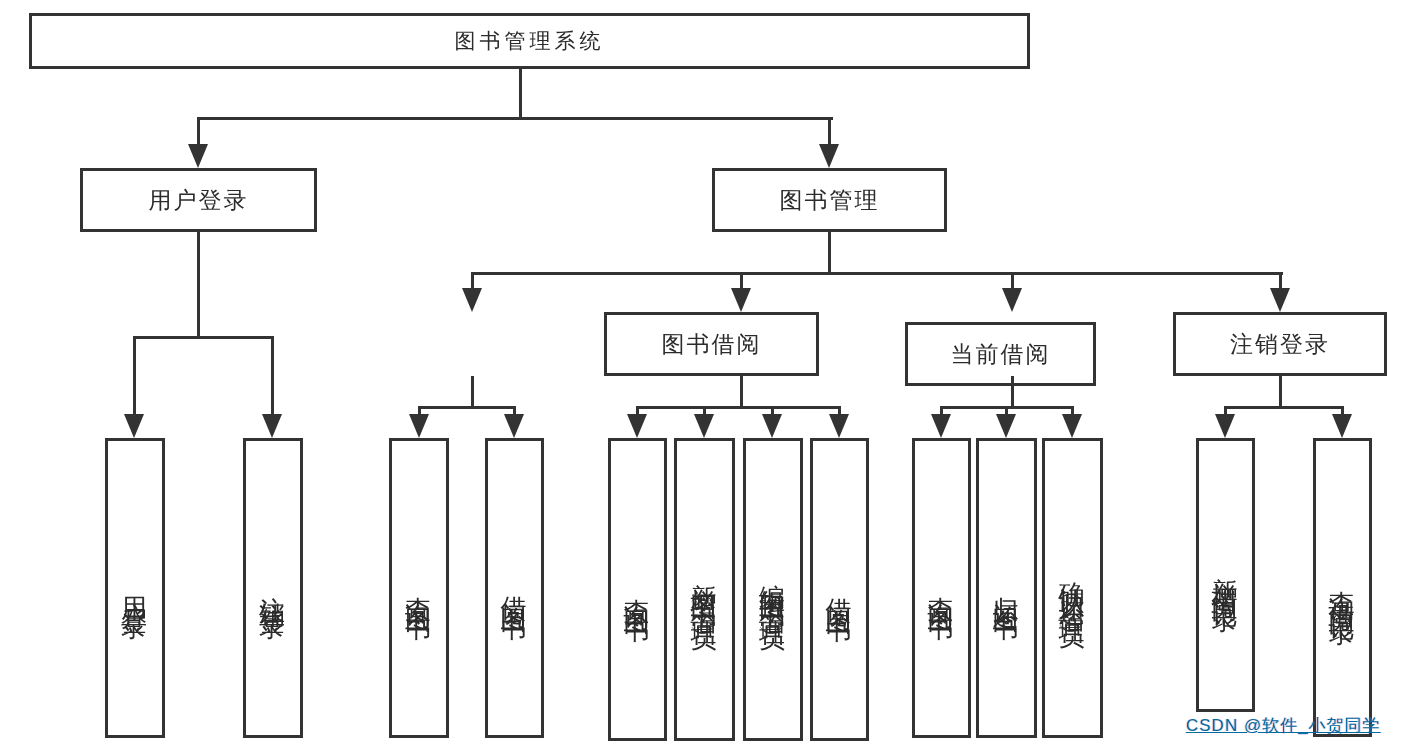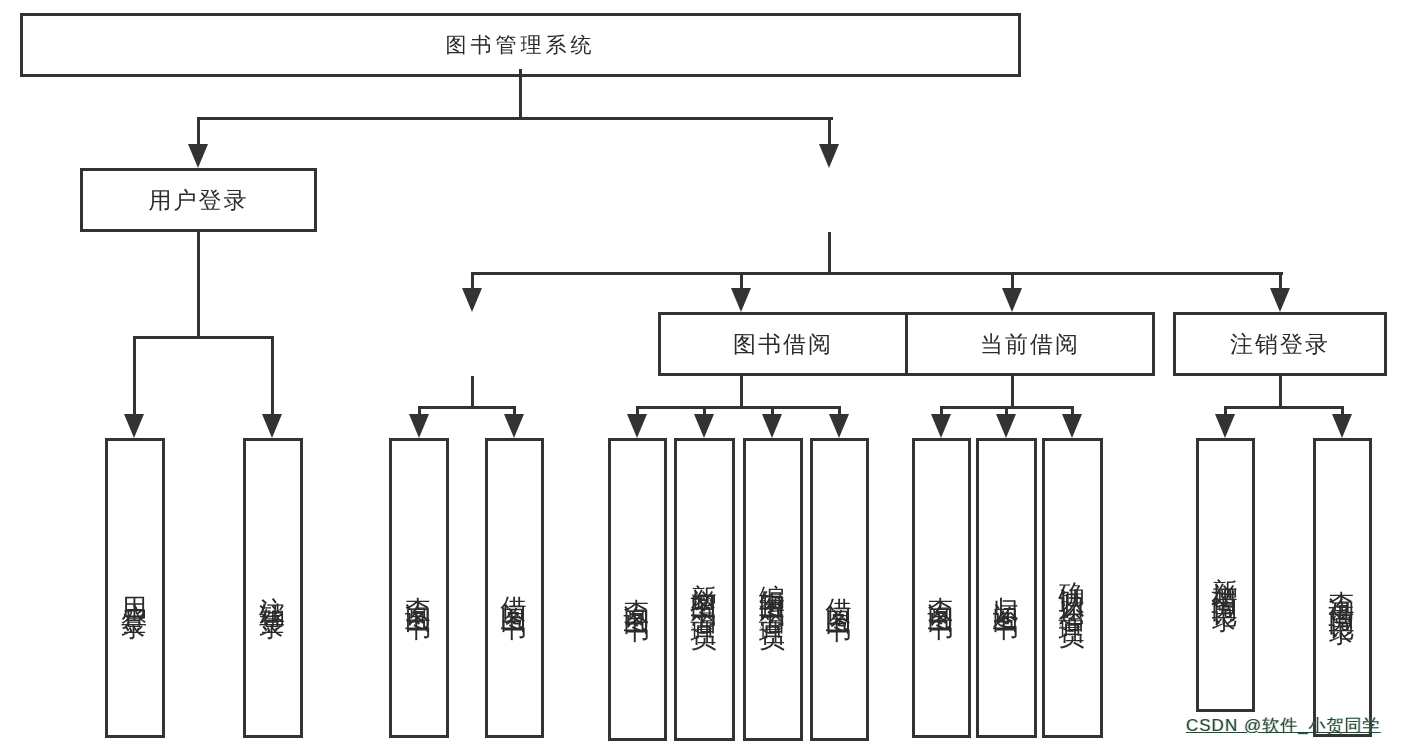--- a/index.html
+++ b/index.html
@@ -40,63 +40,64 @@
     width: 0; height: 0;
     border-left: 10px solid transparent;
     border-right: 10px solid transparent;
     border-top: 24px solid #333333;
   }
   .watermark {
     position: absolute;
     left: 1186px;
     top: 714px;
     font-size: 17px;
-    color: #14532d;
+    color: #0369a1;
     letter-spacing: 1px;
     text-decoration: underline;
     text-shadow: -1px 0 0 rgba(255,120,100,0.35), 1px 0 0 rgba(110,150,255,0.35);
     white-space: nowrap;
   }
 </style>
 </head>
 <body>
 
 <div class="stage">
 
-  <div class="box root-box" style="left:20px;top:13px;width:1001px;height:64px">图书管理系统</div>
+  <div class="box root-box" style="left:29px;top:13px;width:1001px;height:56px">图书管理系统</div>
 
   <div class="vline" style="left:519px;top:69px;height:49px"></div>
   <div class="hline" style="left:197px;top:117px;width:636px"></div>
   <div class="vline" style="left:197px;top:117px;height:30px"></div>
   <div class="arrow" style="left:188px;top:144px"></div>
   <div class="vline" style="left:828px;top:117px;height:30px"></div>
   <div class="arrow" style="left:819px;top:144px"></div>
 
   <div class="box" style="left:80px;top:168px;width:237px;height:64px">用户登录</div>
+  <div class="box" style="left:712px;top:168px;width:235px;height:64px">图书管理</div>
 
   <div class="vline" style="left:197px;top:232px;height:104px"></div>
   <div class="hline" style="left:133px;top:336px;width:141px"></div>
   <div class="vline" style="left:133px;top:336px;height:81px"></div>
   <div class="arrow" style="left:124px;top:414px"></div>
   <div class="vline" style="left:271px;top:336px;height:81px"></div>
   <div class="arrow" style="left:262px;top:414px"></div>
 
   <div class="vline" style="left:828px;top:232px;height:40px"></div>
   <div class="hline" style="left:471px;top:272px;width:812px"></div>
   <div class="vline" style="left:471px;top:272px;height:19px"></div>
   <div class="arrow" style="left:462px;top:288px"></div>
   <div class="vline" style="left:740px;top:272px;height:19px"></div>
   <div class="arrow" style="left:731px;top:288px"></div>
   <div class="vline" style="left:1011px;top:272px;height:19px"></div>
   <div class="arrow" style="left:1002px;top:288px"></div>
   <div class="vline" style="left:1279px;top:272px;height:19px"></div>
   <div class="arrow" style="left:1270px;top:288px"></div>
 
-  <div class="box" style="left:658px;top:312px;width:250px;height:64px">图书借阅</div>
-  <div class="box" style="left:905px;top:312px;width:250px;height:64px">当前借阅</div>
+  <div class="box" style="left:604px;top:312px;width:215px;height:64px">图书借阅</div>
+  <div class="box" style="left:905px;top:322px;width:191px;height:64px">当前借阅</div>
   <div class="box" style="left:1173px;top:312px;width:214px;height:64px">注销登录</div>
 
   <div class="vline" style="left:471px;top:376px;height:30px"></div>
   <div class="hline" style="left:418px;top:406px;width:98px"></div>
   <div class="vline" style="left:418px;top:406px;height:10px"></div>
   <div class="arrow" style="left:409px;top:414px"></div>
   <div class="vline" style="left:513px;top:406px;height:10px"></div>
   <div class="arrow" style="left:504px;top:414px"></div>
 
   <div class="vline" style="left:740px;top:376px;height:30px"></div>

